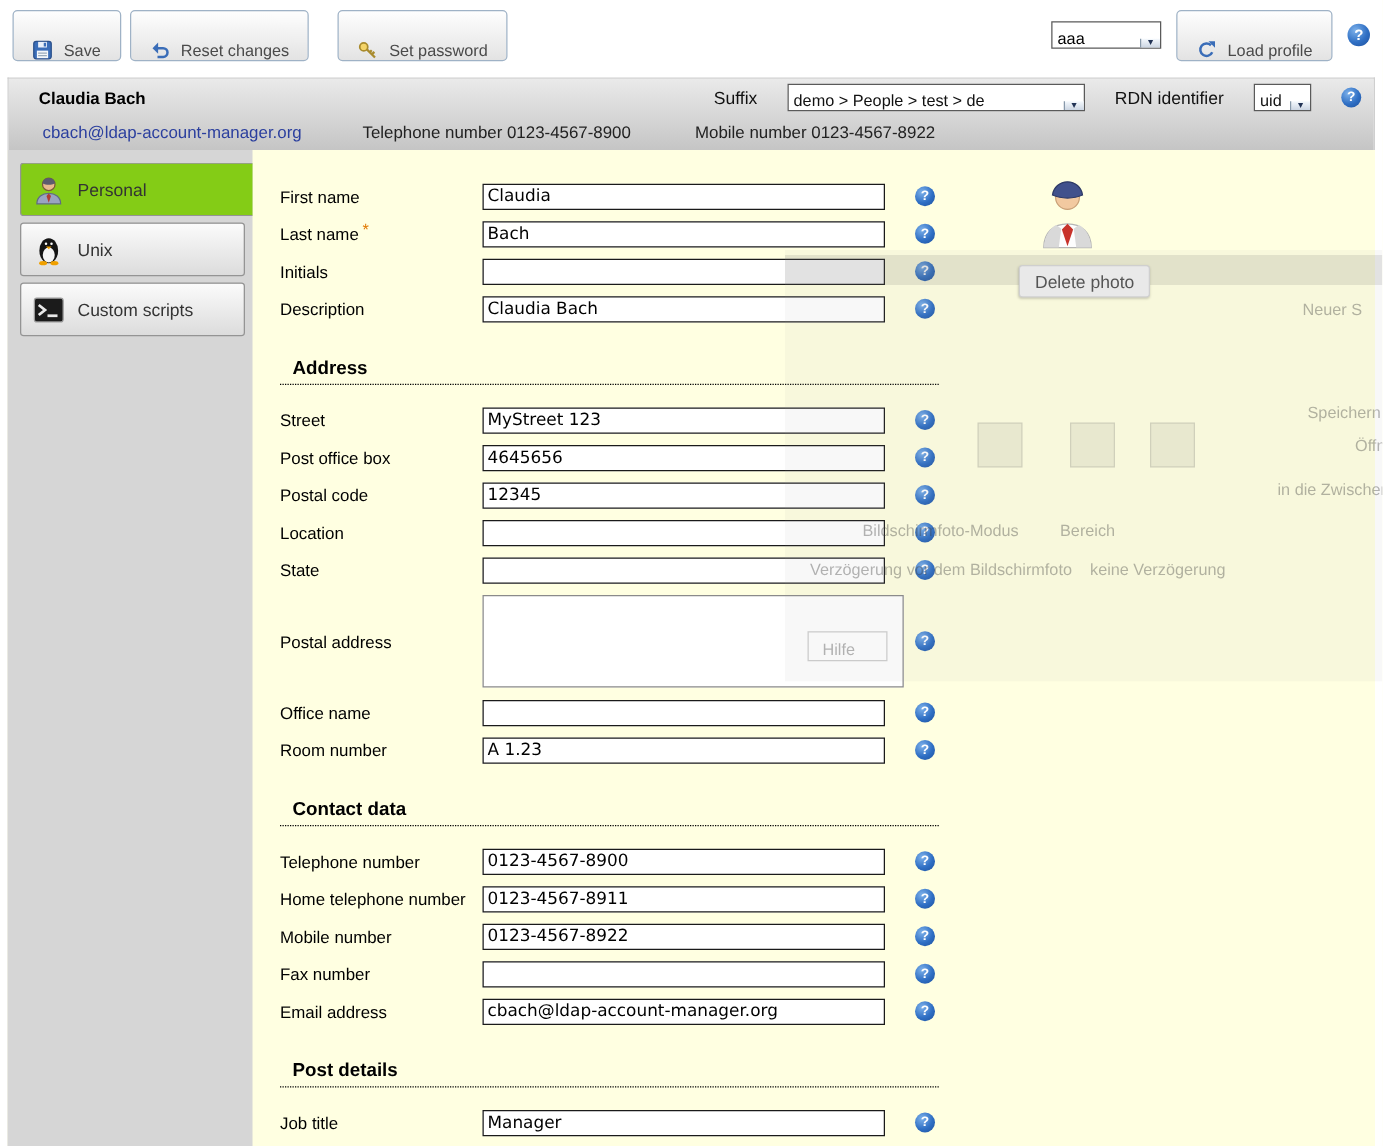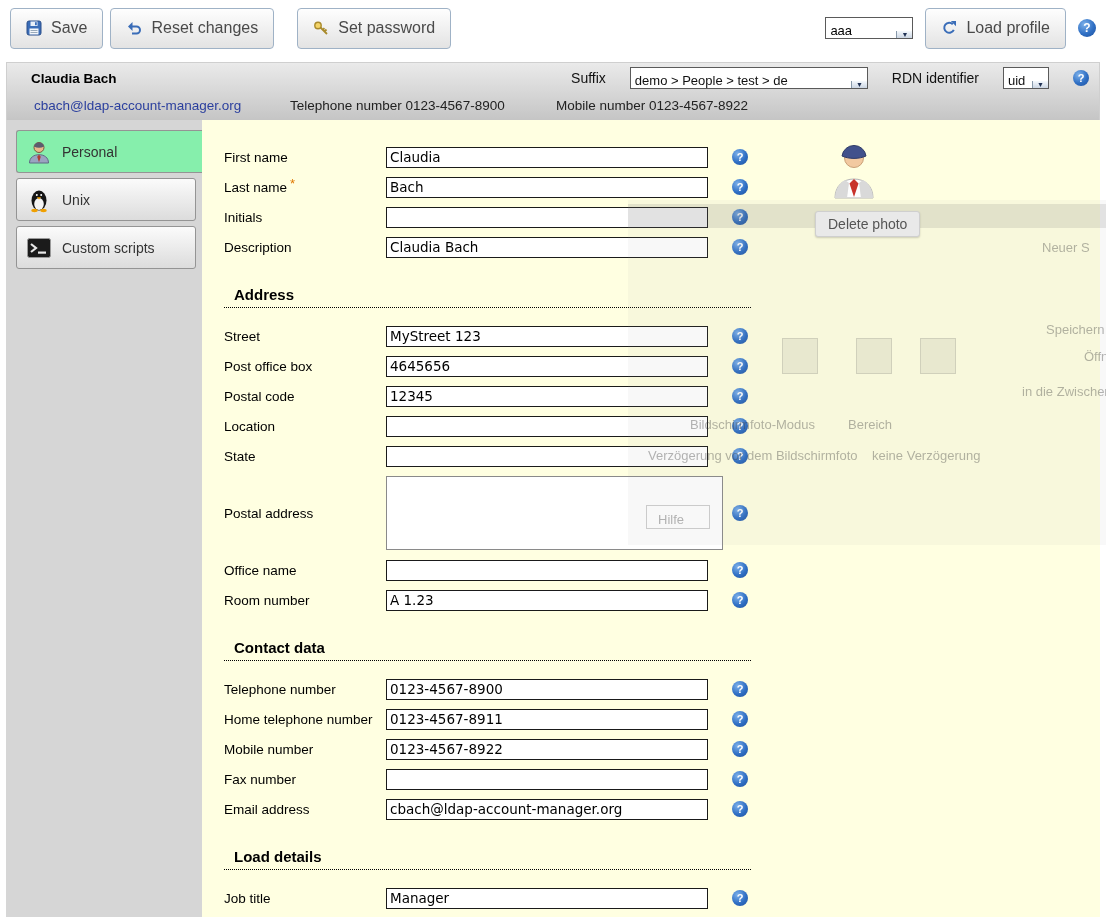--- a/index.html
+++ b/index.html
@@ -2,23 +2,23 @@
 <html><head>
 <meta charset="utf-8">
 <style>
   *{box-sizing:border-box;margin:0;padding:0}
   html,body{background:#fff}
   body{width:1106px;height:917px;font-family:"Liberation Sans",sans-serif;color:#000}
   .screen{position:relative;width:1106px;height:917px;overflow:hidden;background:#fff}
 
   
   .toolbar{height:56px;display:flex;align-items:center;padding:0 10px;gap:7px}
-  .tbtn{display:inline-flex;align-items:center;gap:9px;height:41px;padding:0 15px;
+  .tbtn{display:inline-flex;align-items:flex-end;gap:9px;height:41px;padding:0 15px;
     background:linear-gradient(#fefefe,#e3e3e3);border:1px solid #9fb2c6;border-radius:4px;
-    color:#4a4a4a;font-size:16px;font-family:inherit;cursor:pointer;white-space:nowrap}
+    color:#4a4a4a;font-size:13px;font-family:inherit;cursor:pointer;white-space:nowrap}
   .tbtn.sep{margin-left:16px}
   .bicon{width:16px;height:16px;display:inline-flex;flex:none}
   .bicon svg{width:16px;height:16px}
   .tright{margin-left:auto;display:flex;align-items:center;gap:12px}
 
   
   .fakesel{display:inline-flex;align-items:flex-end;background:#fff;border:1px solid #5a5a5a;height:22px;font-size:13px;cursor:pointer}
   .selval{padding:3px 4px 0 4px;white-space:nowrap;overflow:hidden;flex:1}
   .selbtn{width:16px;flex:none;background:linear-gradient(#f5f9fd,#ccd6e3);border-left:1px solid #8899aa;
     display:flex;align-items:center;justify-content:center;font-size:7px;color:#223355}
@@ -41,21 +41,21 @@
   .hrow2{display:flex;align-items:center;height:27px;padding:0 0 2px 27px;font-size:13.5px;color:#222}
   .hrow2 .email{color:#2b3f9e;text-decoration:none;width:256px;flex:none}
   .hrow2 .tel{width:266px;flex:none}
 
   
   .content{position:relative;display:flex;background:#ffffe1;height:798px}
   .tabs-col{width:196px;background:#d6d6d6;padding-top:10px;flex:none}
   .tab{display:flex;align-items:center;gap:10px;height:43px;margin:0 6px 5px 10px;
     border:1px solid #949494;border-radius:3px;background:linear-gradient(#fbfbfb,#dcdcdc);
     padding-left:9px;font-size:14px;color:#333;cursor:pointer}
-  .tab.active{background:#86efac;margin-right:0;border-right:none;border-radius:3px 0 0 3px}
+  .tab.active{background:#84cc16;margin-right:0;border-right:none;border-radius:3px 0 0 3px}
   .tabicon{width:26px;height:26px;flex:none;display:inline-flex}
   .tabicon svg{width:26px;height:26px}
 
   .form-col{padding:22px 0 0 22px;flex:1}
   .frow{position:relative;display:flex;align-items:center;height:30px;width:545px}
   .frow.tall{height:84px}
   .flabel{width:162px;font-size:13.5px;flex:none;color:#000}
   .req{color:#e07800;font-size:13px;margin-left:3px;position:relative;top:-4px}
   .frow input{width:322px;height:21px;border:1px solid #1a1a1a;background:#fff;
     font:13.5px "DejaVu Sans",sans-serif;padding:0 3px}
@@ -280,21 +280,21 @@
           <div class="frow">
             <label class="flabel">Fax number</label>
             <input type="text" style="">
             <span class="help">?</span>
           </div>
           <div class="frow">
             <label class="flabel">Email address</label>
             <input type="text" value="cbach@ldap-account-manager.org" style="">
             <span class="help">?</span>
           </div>
-          <div class="shead">Load details</div>
+          <div class="shead">Post details</div>
           <div class="frow">
             <label class="flabel">Job title</label>
             <input type="text" value="Manager" style="">
             <span class="help">?</span>
           </div>
         </div>
       <div class="photo-box">
         <span class="avatar">
           <svg viewBox="0 0 46 58">
             <path d="M4 56c0-12 8-19 19-19s19 7 19 19z" fill="#fdfdfd" stroke="#b5b5b5"></path>

